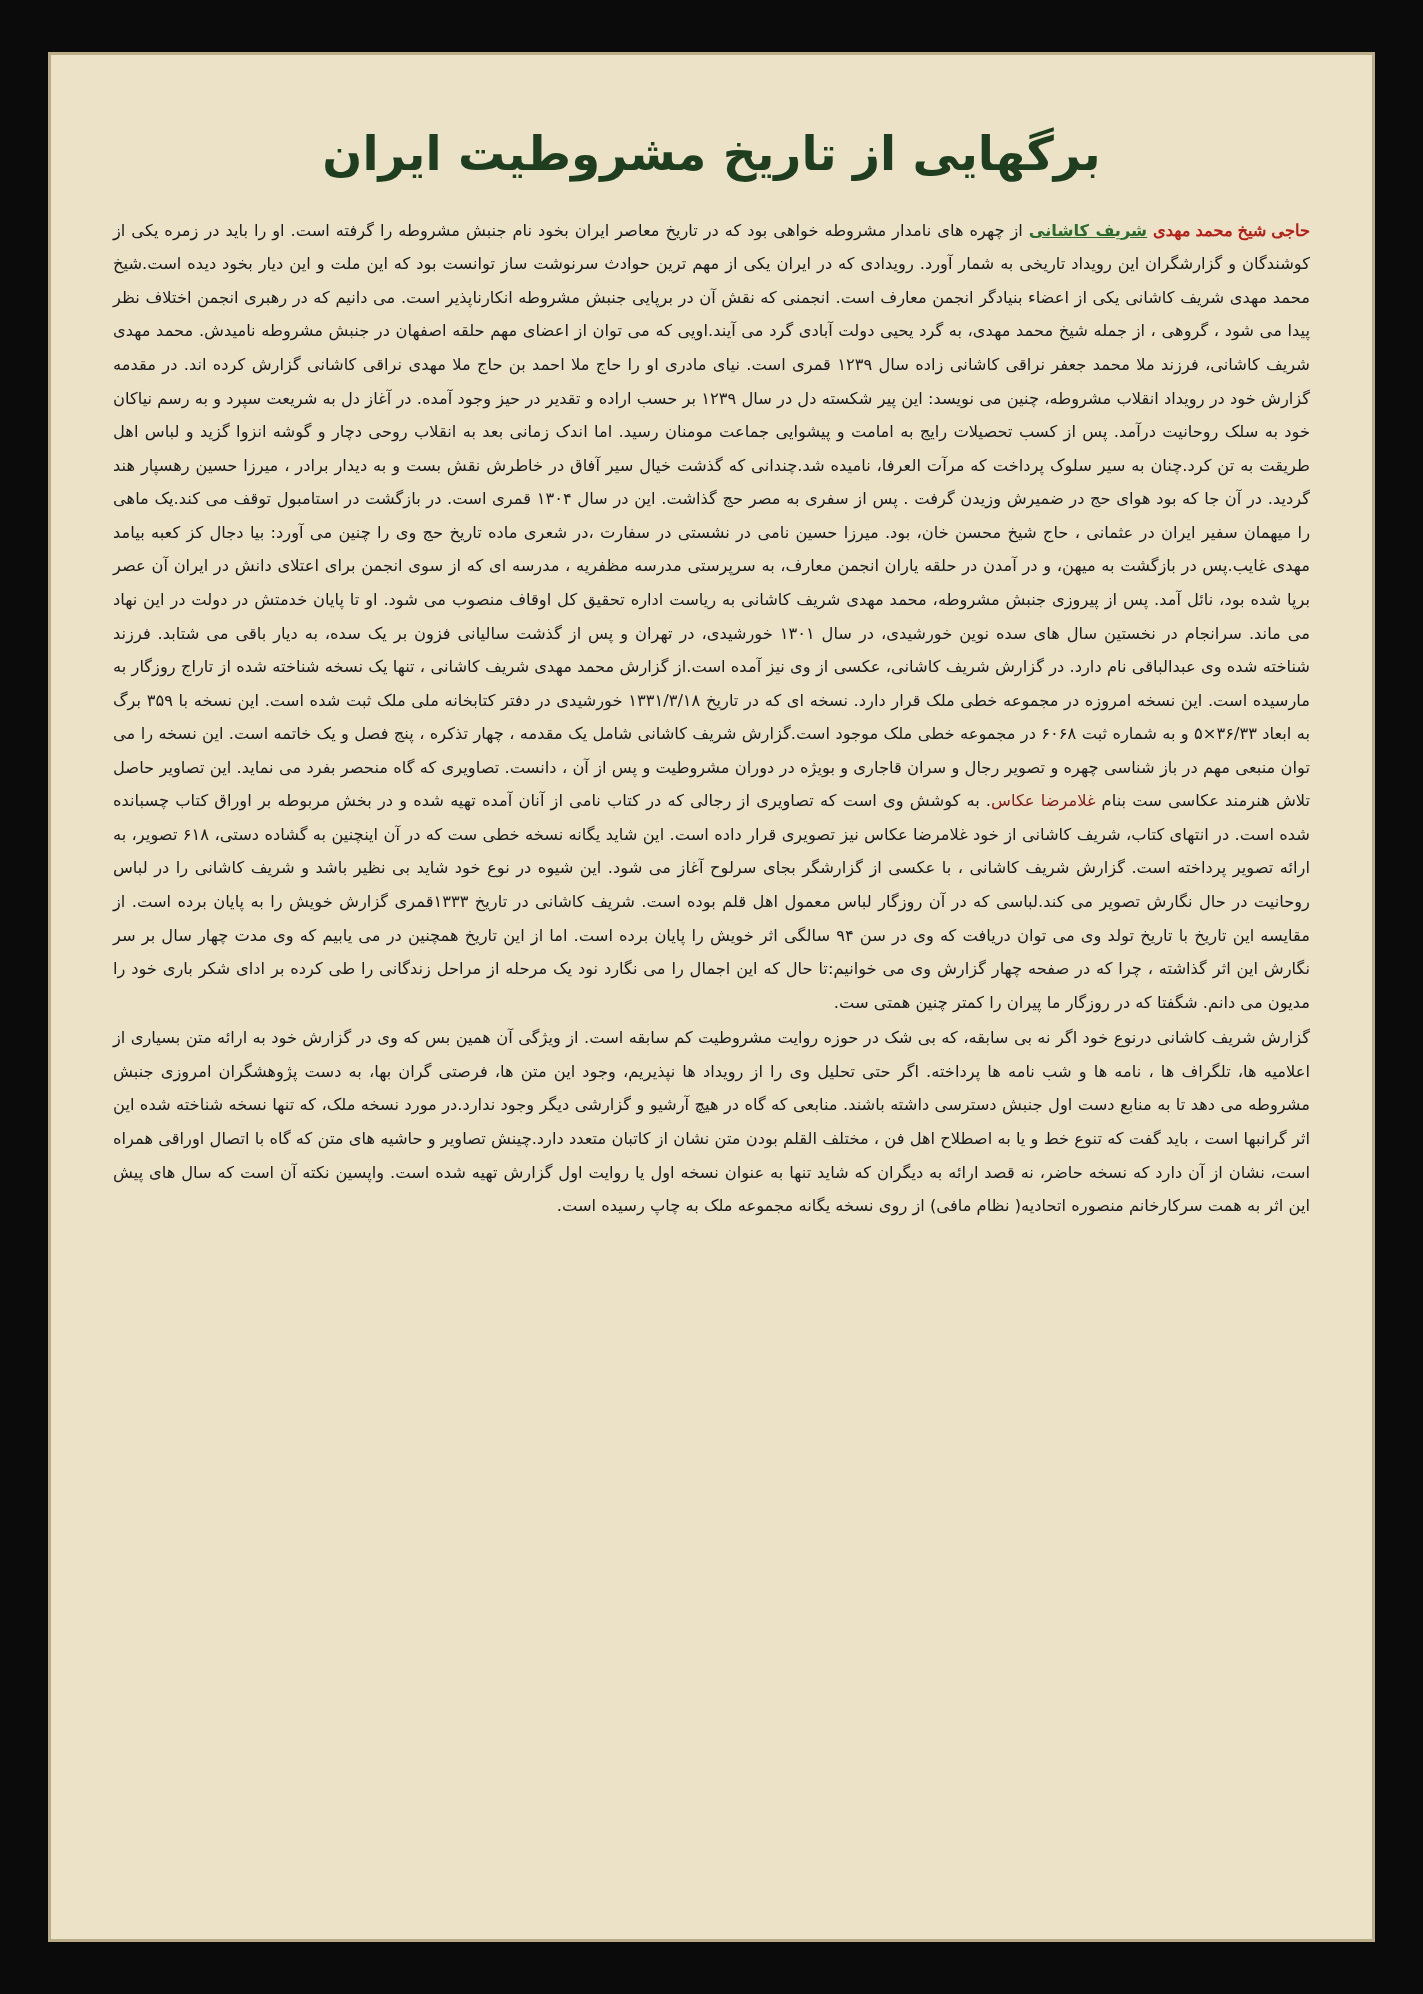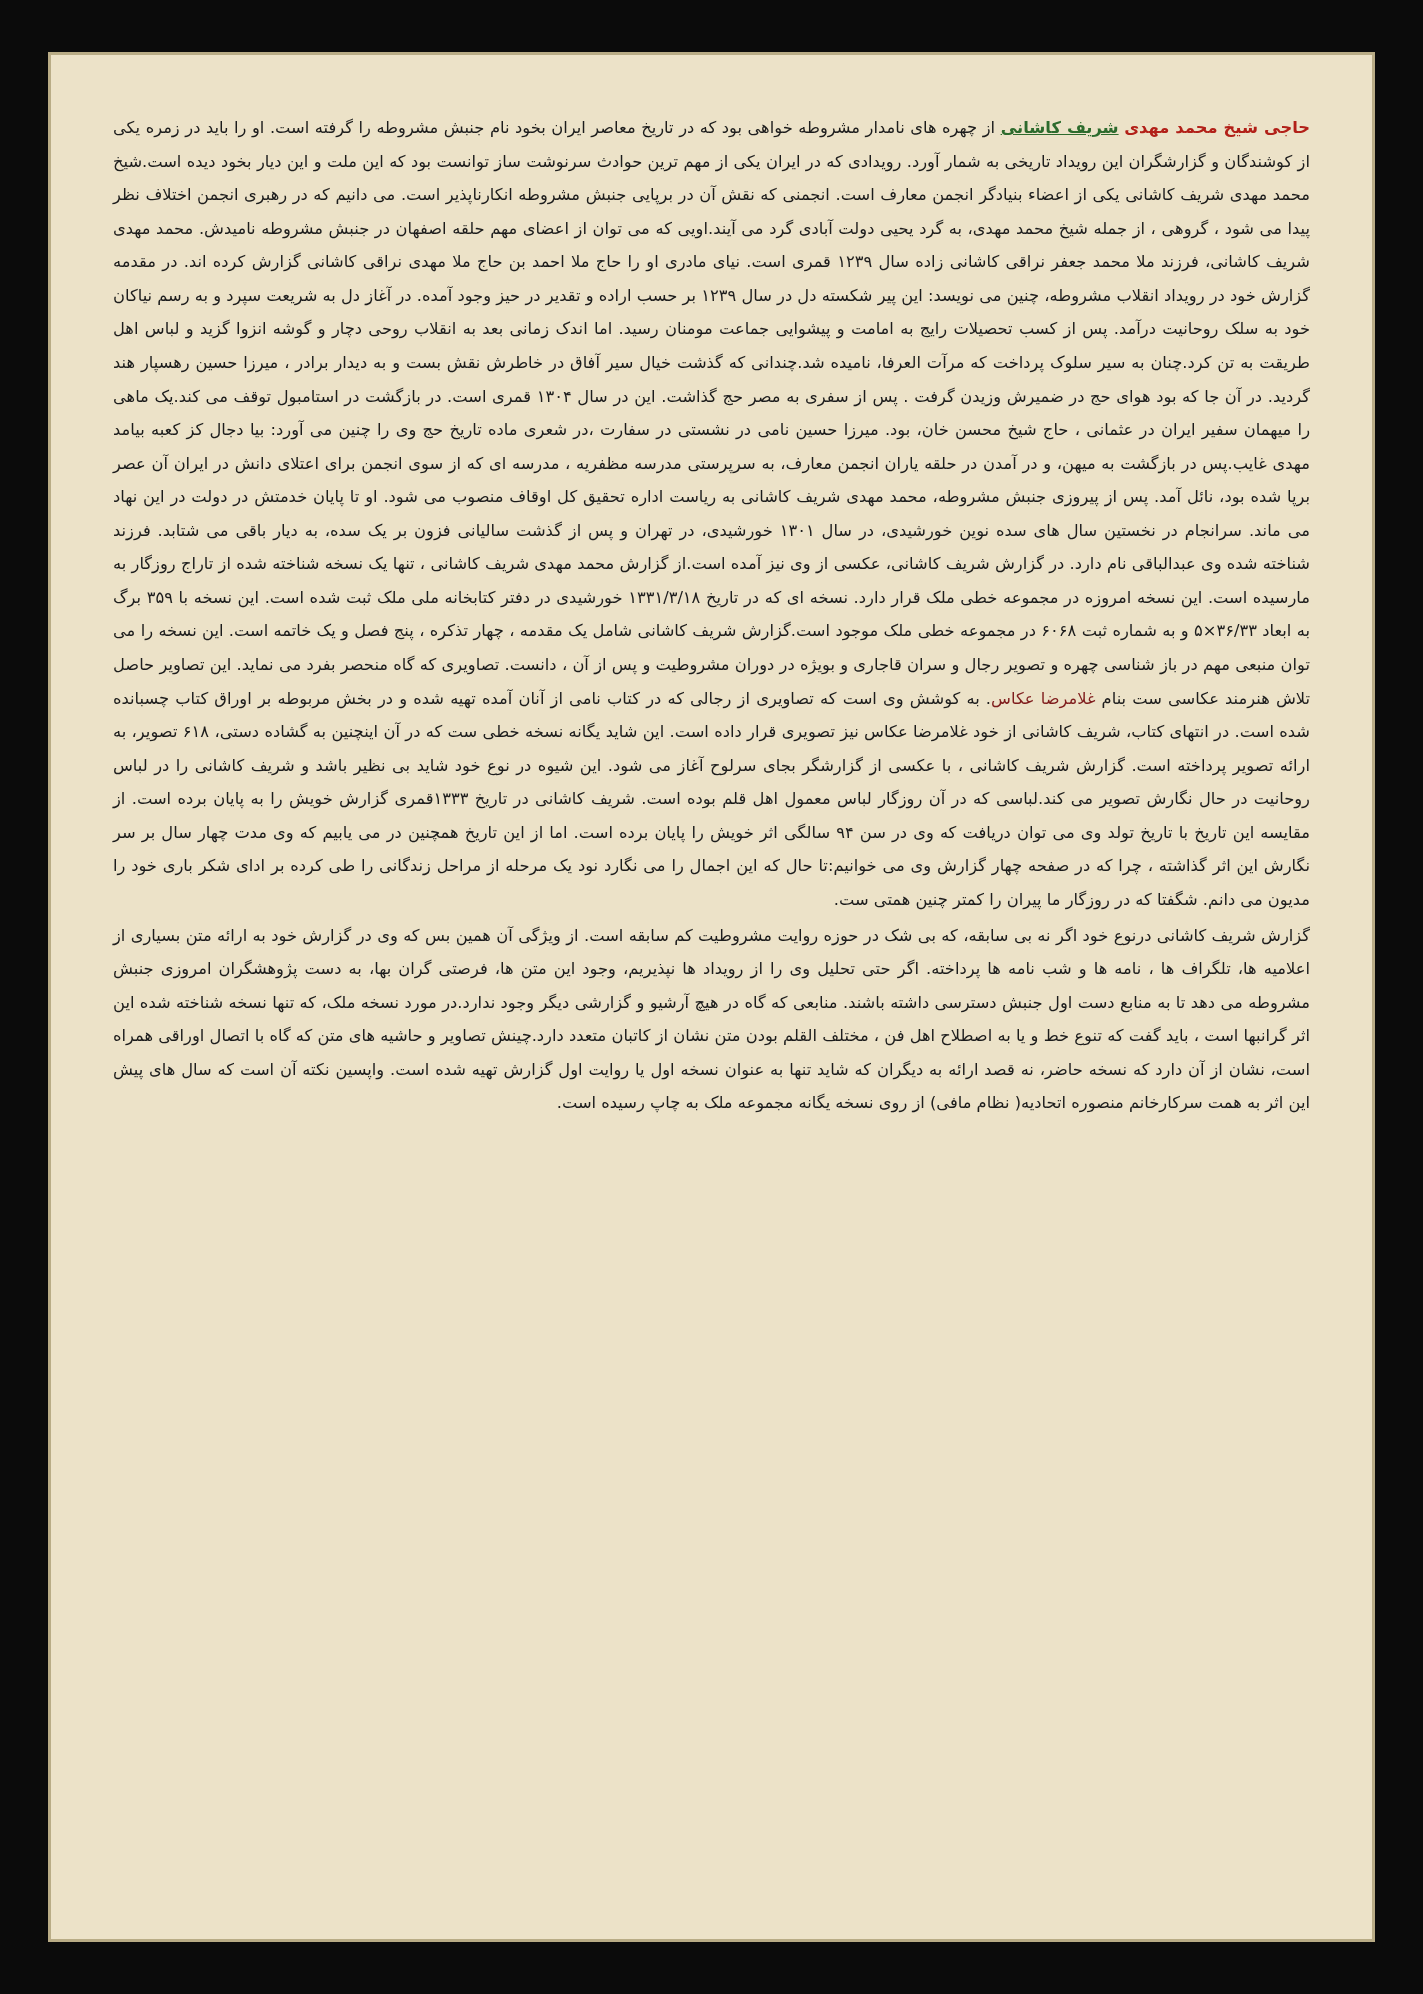--- a/index.html
+++ b/index.html
@@ -48,36 +48,38 @@
     line-height: 2.06;
     font-family: "DejaVu Sans", "Liberation Sans", sans-serif;
   }
   .body-text p {
     margin: 0 0 2px 0;
     text-indent: 0;
   }
   .hl-red {
     color: #b22018;
     font-weight: bold;
+    font-family: Liberation Serif, serif;
   }
   .hl-green {
     color: #2d6b2d;
     font-weight: bold;
     text-decoration: underline;
   }
   .hl-dark {
     color: #7f1d1d;
     font-weight: normal;
   }
 </style>
 </head>
 <body>
 
 <div class="page-frame">
   <div class="paper">
+    <h1 class="doc-title"><span>برگهایی از تاریخ مشروطیت ایران</span></h1>
 
     <div class="body-text">
       <p>
         <span class="hl-red">حاجی شیخ محمد مهدی</span><span> </span><span class="hl-green">شریف کاشانی</span><span> از چهره های نامدار مشروطه خواهی بود که در تاریخ معاصر ایران بخود نام جنبش مشروطه را گرفته است. او را باید در زمره یکی از کوشندگان و گزارشگران این رویداد تاریخی به شمار آورد. رویدادی که در ایران یکی از مهم ترین حوادث سرنوشت ساز توانست بود که این ملت و این دیار بخود دیده است.شیخ محمد مهدی شریف کاشانی یکی از اعضاء بنیادگر انجمن معارف است. انجمنی که نقش آن در برپایی جنبش مشروطه انکارناپذیر است. می دانیم که در رهبری انجمن اختلاف نظر پیدا می شود ، گروهی ، از جمله شیخ محمد مهدی، به گرد یحیی دولت آبادی گرد می آیند.اویی که می توان از اعضای مهم حلقه اصفهان در جنبش مشروطه نامیدش. محمد مهدی شریف کاشانی، فرزند ملا محمد جعفر نراقی کاشانی زاده سال ۱۲۳۹ قمری است. نیای مادری او را حاج ملا احمد بن حاج ملا مهدی نراقی کاشانی گزارش کرده اند. در مقدمه گزارش خود در رویداد انقلاب مشروطه، چنین می نویسد: این پیر شکسته دل در سال ۱۲۳۹ بر حسب اراده و تقدیر در حیز وجود آمده. در آغاز دل به شریعت سپرد و به رسم نیاکان خود به سلک روحانیت درآمد. پس از کسب تحصیلات رایج به امامت و پیشوایی جماعت مومنان رسید. اما اندک زمانی بعد به انقلاب روحی دچار و گوشه انزوا گزید و لباس اهل طریقت به تن کرد.چنان به سیر سلوک پرداخت که مرآت العرفا، نامیده شد.چندانی که گذشت خیال سیر آفاق در خاطرش نقش بست و به دیدار برادر ، میرزا حسین رهسپار هند گردید. در آن جا که بود هوای حج در ضمیرش وزیدن گرفت . پس از سفری به مصر حج گذاشت. این در سال ۱۳۰۴ قمری است. در بازگشت در استامبول توقف می کند.یک ماهی را میهمان سفیر ایران در عثمانی ، حاج شیخ محسن خان، بود. میرزا حسین نامی در نشستی در سفارت ،در شعری ماده تاریخ حج وی را چنین می آورد: بیا دجال کز کعبه بیامد مهدی غایب.پس در بازگشت به میهن، و در آمدن در حلقه یاران انجمن معارف، به سرپرستی مدرسه مظفریه ، مدرسه ای که از سوی انجمن برای اعتلای دانش در ایران آن عصر برپا شده بود، نائل آمد. پس از پیروزی جنبش مشروطه، محمد مهدی شریف کاشانی به ریاست اداره تحقیق کل اوقاف منصوب می شود. او تا پایان خدمتش در دولت در این نهاد می ماند. سرانجام در نخستین سال های سده نوین خورشیدی، در سال ۱۳۰۱ خورشیدی، در تهران و پس از گذشت سالیانی فزون بر یک سده، به دیار باقی می شتابد. فرزند شناخته شده وی عبدالباقی نام دارد. در گزارش شریف کاشانی، عکسی از وی نیز آمده است.از گزارش محمد مهدی شریف کاشانی ، تنها یک نسخه شناخته شده از تاراج روزگار به مارسیده است. این نسخه امروزه در مجموعه خطی ملک قرار دارد. نسخه ای که در تاریخ ۱۳۳۱/۳/۱۸ خورشیدی در دفتر کتابخانه ملی ملک ثبت شده است. این نسخه با ۳۵۹ برگ به ابعاد ۳۶/۳۳×۵ و به شماره ثبت ۶۰۶۸ در مجموعه خطی ملک موجود است.گزارش شریف کاشانی شامل یک مقدمه ، چهار تذکره ، پنج فصل و یک خاتمه است. این نسخه را می توان منبعی مهم در باز شناسی چهره و تصویر رجال و سران قاجاری و بویژه در دوران مشروطیت و پس از آن ، دانست. تصاویری که گاه منحصر بفرد می نماید. این تصاویر حاصل تلاش هنرمند عکاسی ست بنام </span><span class="hl-dark">غلامرضا عکاس</span><span>. به کوشش وی است که تصاویری از رجالی که در کتاب نامی از آنان آمده تهیه شده و در بخش مربوطه بر اوراق کتاب چسبانده شده است. در انتهای کتاب، شریف کاشانی از خود غلامرضا عکاس نیز تصویری قرار داده است. این شاید یگانه نسخه خطی ست که در آن اینچنین به گشاده دستی، ۶۱۸ تصویر،  به ارائه تصویر پرداخته است. گزارش شریف کاشانی ، با عکسی از گزارشگر بجای سرلوح آغاز می شود. این شیوه در نوع خود شاید بی نظیر باشد و شریف کاشانی را در لباس روحانیت در حال نگارش تصویر می کند.لباسی که  در آن روزگار لباس معمول اهل قلم بوده است. شریف کاشانی در تاریخ ۱۳۳۳قمری گزارش خویش را به پایان برده است. از مقایسه این تاریخ با  تاریخ تولد وی می توان دریافت که وی در سن ۹۴ سالگی اثر خویش را پایان برده است. اما از این تاریخ همچنین در می یابیم که وی مدت چهار سال بر سر نگارش این اثر گذاشته ، چرا که در صفحه چهار گزارش وی می خوانیم:تا حال که این اجمال  را می نگارد نود یک مرحله از مراحل زندگانی را طی کرده بر ادای شکر باری خود را مدیون می دانم. شگفتا که در روزگار ما پیران را کمتر چنین همتی ست.</span>
       </p>
       <p>گزارش شریف کاشانی درنوع خود اگر نه بی سابقه، که بی شک در حوزه روایت مشروطیت کم سابقه است. از ویژگی  آن همین بس که وی در گزارش خود به ارائه متن بسیاری از اعلامیه ها، تلگراف ها ، نامه ها و شب نامه ها پرداخته. اگر حتی تحلیل وی را از رویداد ها نپذیریم، وجود این متن ها، فرصتی گران بها، به دست پژوهشگران امروزی جنبش مشروطه می دهد تا به منابع دست اول جنبش دسترسی داشته باشند. منابعی که گاه در هیچ آرشیو و گزارشی دیگر وجود ندارد.در مورد نسخه ملک، که تنها نسخه شناخته شده این اثر گرانبها است ، باید گفت که تنوع خط و یا به اصطلاح اهل فن ، مختلف القلم بودن متن نشان از کاتبان متعدد دارد.چینش تصاویر و حاشیه های متن که گاه با اتصال اوراقی همراه است، نشان از آن دارد که نسخه حاضر، نه قصد ارائه به دیگران که شاید تنها به عنوان نسخه اول یا روایت اول گزارش تهیه شده است. واپسین نکته آن است که سال های پیش این اثر به همت سرکارخانم  منصوره اتحادیه( نظام مافی) از روی نسخه یگانه مجموعه ملک به چاپ رسیده است.</p>
     </div>
   </div>
 </div>
 

